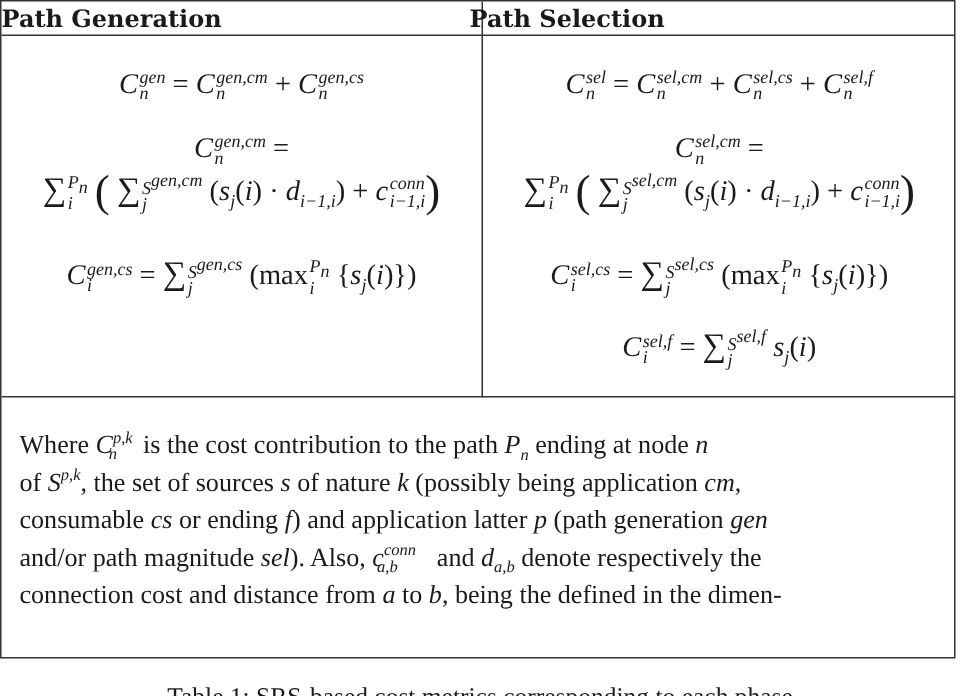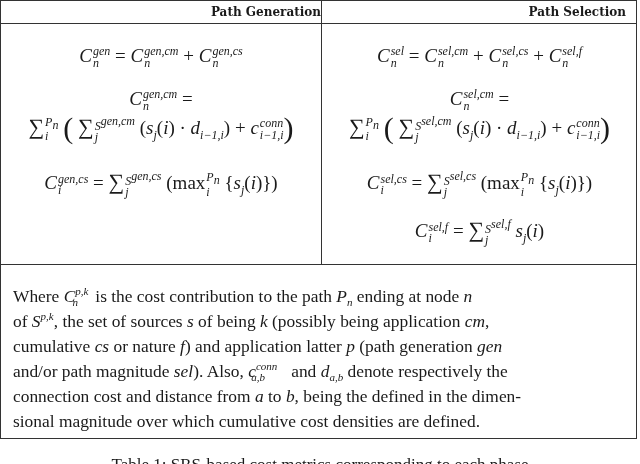--- a/index.html
+++ b/index.html
@@ -9,21 +9,21 @@
       color: #1a1a1a;
     }
     .tbl {
       position: absolute; left: 0; top: 0; width: 637px; height: 439px;
       border: 1.5px solid #333; box-sizing: border-box;
     }
     .hline { position: absolute; left: 0; right: 0; height: 0; border-top: 1.5px solid #333; }
     .vline { position: absolute; top: 0; width: 0; border-left: 1.5px solid #333; }
     .hdr {
       position: absolute; top: 0; height: 33px; line-height: 23px;
-      text-align: right; font-weight: bold; font-size: 12px;
+      text-align: left; font-weight: bold; font-size: 16px;
       font-family: "DejaVu Serif", serif;
     }
     .eq {
       position: absolute; text-align: center;
       font-family: "Liberation Serif", "DejaVu Serif", serif;
       font-size: 19px; white-space: nowrap; line-height: 1;
     }
     .eq i { font-style: italic; }
     .eq sup, .eq sub { font-size: 12px; font-style: italic; }
     .eq .sxs { display: inline-block; vertical-align: middle; line-height: 0.95; text-align: left; margin-left: 1px; }
@@ -92,21 +92,20 @@
     (max<span class="sxs"><span class="s">P<sub>n</sub></span><span class="s">i</span></span> {<i>s</i><sub>j</sub>(<i>i</i>)})
   </div>
   <div class="eq" style="left:322px;width:313px;top:218px">
     <i>C</i><span class="sxs"><span class="s">sel,f</span><span class="s">i</span></span>
     = <span class="big">∑</span><span class="sxs"><span class="s">S<sup>sel,f</sup></span><span class="s">j</span></span>
     <i>s</i><sub>j</sub>(<i>i</i>)
   </div>
 
   <div class="note">
     <span>Where </span><i>C</i><sup>p,k</sup><sub style="margin-left:-16px">n</sub>&nbsp;&nbsp;&nbsp;<span> is the cost contribution to the path </span><i>P</i><sub>n</sub><span> ending at node </span><i>n</i><br>
-    <span>of </span><i>S</i><sup>p,k</sup><span>, the set of sources </span><i>s</i><span> of being </span><i>k</i><span> (possibly being application </span><i>cm</i><span>,</span><br>
-    <span>cumulative </span><i>cs</i><span> or nature </span><i>f</i><span>) and application latter </span><i>p</i><span> (path generation </span><i>gen</i><br>
+    <span>of </span><i>S</i><sup>p,k</sup><span>, the set of sources </span><i>s</i><span> of nature </span><i>k</i><span> (possibly being application </span><i>cm</i><span>,</span><br>
+    <span>consumable </span><i>cs</i><span> or ending </span><i>f</i><span>) and application latter </span><i>p</i><span> (path generation </span><i>gen</i><br>
     <span>and/or path magnitude </span><i>sel</i><span>). Also, </span><i>c</i><sup>conn</sup><sub style="margin-left:-26px">a,b</sub>&nbsp;&nbsp;&nbsp;&nbsp;&nbsp;<span> and </span><i>d</i><sub>a,b</sub><span> denote respectively the</span><br>
     <span>connection cost and distance from </span><i>a</i><span> to </span><i>b</i><span>, being the defined in the dimen-</span><br>
-    <span>sional magnitude over which cumulative cost densities are defined.</span>
   </div>
 </div>
 
 <div class="caption">Table 1: SRS-based cost metrics corresponding to each phase</div>
 
 </body></html>

